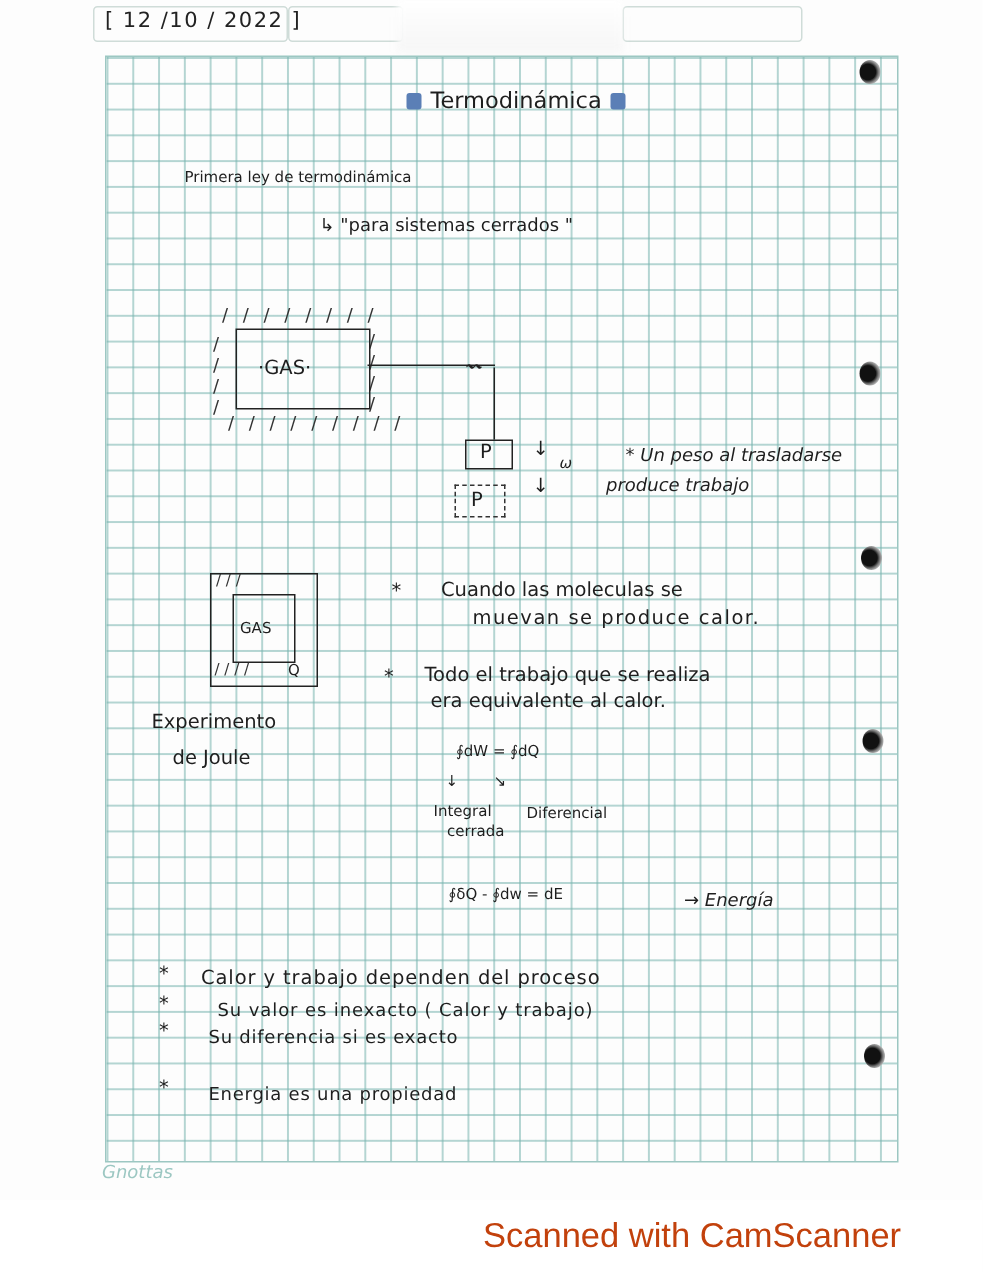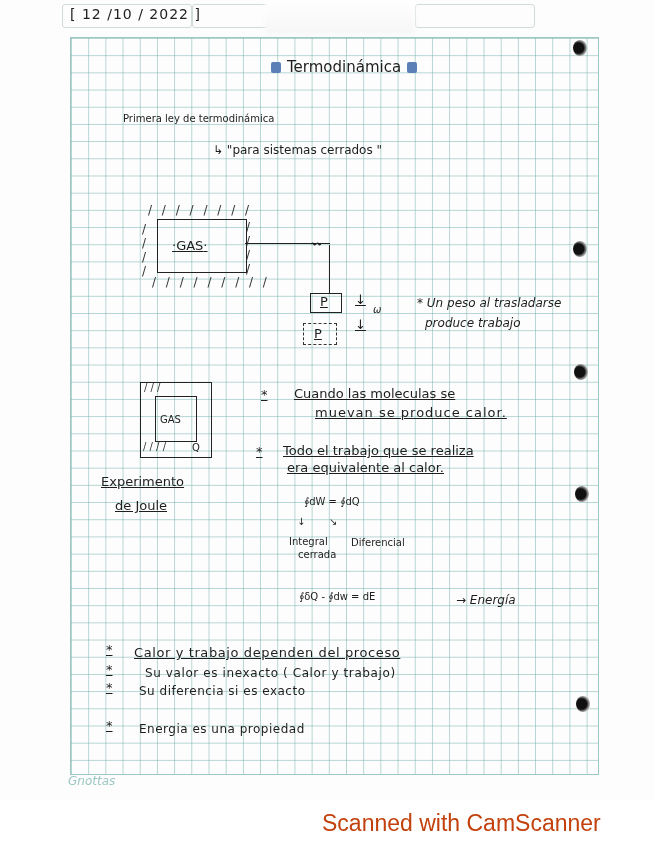--- a/index.html
+++ b/index.html
@@ -9,21 +9,21 @@
   .date{position:absolute;left:70px;top:6px;font-size:14px;color:#222;letter-spacing:1px;text-align:right;}
   .blur-patch{position:absolute;left:265px;top:0;width:150px;height:35px;background:linear-gradient(#fff,#f6f6f6);filter:blur(2px);}
   .grid{position:absolute;left:70px;top:37px;width:527px;height:736px;border:1px solid #9cc7c2;
     background-image:linear-gradient(to right, rgba(120,180,175,.55) 1px, transparent 1px),
                      linear-gradient(to bottom, rgba(120,180,175,.55) 1px, transparent 1px);
     background-size:17.2px 17.2px;}
   .hole{position:absolute;width:14px;height:16px;border-radius:50%;background:radial-gradient(circle at 40% 50%, #111 0 45%, #777 60%, #ddd 80%, transparent 82%);}
   .hw{position:absolute;color:#1e1e1e;font-family:"DejaVu Sans",sans-serif;white-space:nowrap;text-align:center;}
   .title{left:265px;top:58px;font-size:15px;}
   .tag{display:inline-block;width:10px;height:11px;background:#5b7fb6;border-radius:2px;vertical-align:middle;margin:0 6px;}
-  .s14{font-size:10px;} .s13{font-size:13px;text-decoration:underline;} .s12{font-size:12px;} .s10{font-size:10px;}
+  .s14{font-size:10px;} .s13{font-size:13px;} .s12{font-size:12px;} .s10{font-size:10px;}
   .it{font-style:italic;}
   .hatch-box{position:absolute;border:1.5px solid #222;}
   .hatch{position:absolute;font-size:12px;color:#333;letter-spacing:3px;}
   .dashed{position:absolute;border:1.5px dashed #333;}
   .watermark{position:absolute;left:68px;top:774px;font-size:12px;color:#9cc7c2;font-style:italic;}
   .cam{position:absolute;left:322px;top:810px;font-size:23px;color:#c2410c;font-family:"Liberation Sans",sans-serif;}
 </style>
 </head>
 <body>
 
@@ -60,21 +60,21 @@
     <div class="hw s10" style="left:311px;top:235px">〰</div>
     <div style="position:absolute;left:329px;top:245px;width:0;height:48px;border-left:1.5px solid #222"></div>
     <div class="hatch-box" style="left:310px;top:293px;width:30px;height:18px"></div>
     <div class="hw s13" style="left:320px;top:294px">P</div>
     <div class="dashed" style="left:303px;top:323px;width:32px;height:20px"></div>
     <div class="hw s13" style="left:314px;top:326px">P</div>
     <div class="hw s13" style="left:355px;top:292px">↓</div>
     <div class="hw s13" style="left:355px;top:317px">↓</div>
     <div class="hw s14 it" style="left:373px;top:304px">ω</div>
     <div class="hw s12 it" style="left:417px;top:296px">* Un peso al trasladarse</div>
-    <div class="hw s12 it" style="left:425px;top:316px">produce trabajo</div>
+    <div class="hw s12 it" style="left:404px;top:316px">produce trabajo</div>
   </div>
 
   <div>
     <div class="hatch-box" style="left:140px;top:382px;width:70px;height:74px"></div>
     <div class="hatch-box" style="left:155px;top:396px;width:40px;height:44px"></div>
     <div class="hw s10" style="left:160px;top:414px">GAS</div>
     <div class="hw s10" style="left:144px;top:382px;color:#333">/ / /</div>
     <div class="hw s10" style="left:143px;top:441px;color:#333">/ / / /</div>
     <div class="hw s10" style="left:192px;top:442px">Q</div>
     <div class="hw s13" style="left:101px;top:474px">Experimento</div>

